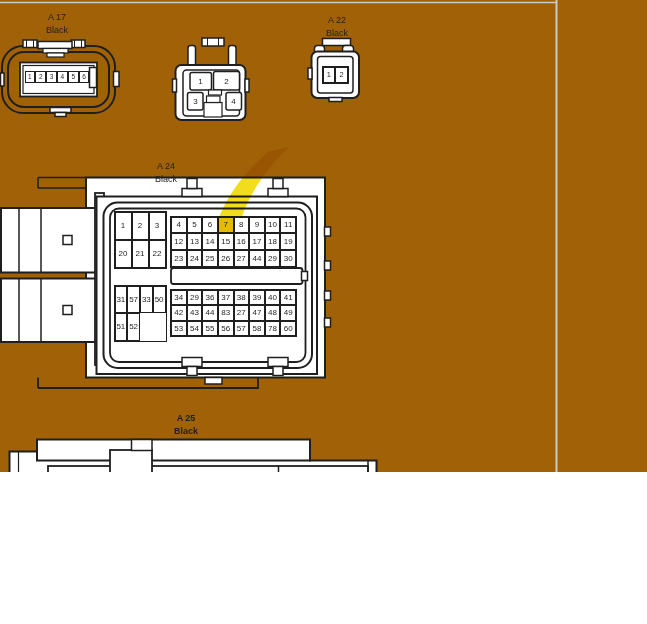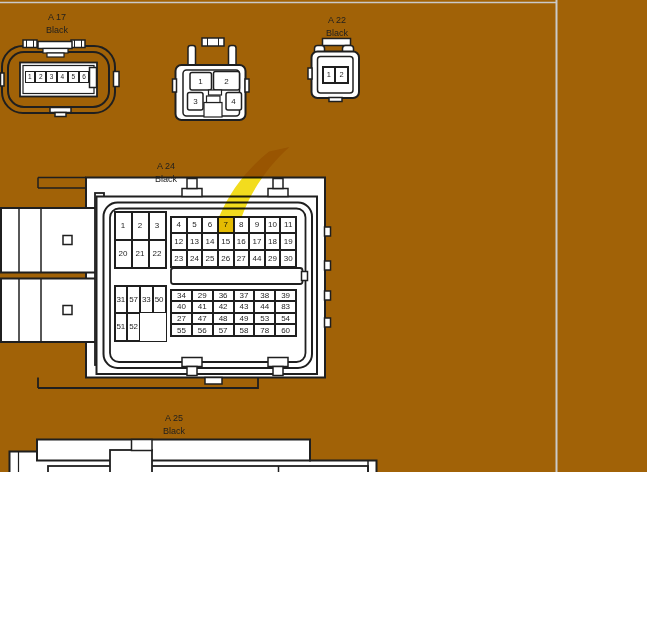--- a/index.html
+++ b/index.html
@@ -14,30 +14,30 @@
   .grid .cell{border:1px solid #1f1f1f;background:#fff;display:flex;align-items:center;
               justify-content:center;box-sizing:border-box;color:#1f1f1f;}
   .grid .cell.hl{background:#f1d90b;}
   .pn{position:absolute;width:14px;text-align:center;font-size:8px;line-height:9px;color:#1f1f1f;z-index:3;}
   .bordered{border:1px solid #1f1f1f;}
   #g-a17{left:24.5px;top:71px;width:65px;height:11.6px;grid-template-columns:repeat(6,1fr);font-size:6.5px;}
   #g-a22{left:321.5px;top:66px;width:27.5px;height:17.5px;grid-template-columns:repeat(2,1fr);font-size:7.5px;}
   #g-a24-tl{left:113.5px;top:210.5px;width:53px;height:58px;grid-template-columns:repeat(3,1fr);font-size:8px;}
   #g-a24-tr{left:170px;top:215.5px;width:127px;height:52.5px;grid-template-columns:repeat(8,1fr);font-size:8px;}
   #g-a24-bl{left:113.5px;top:284.5px;width:53px;height:57px;grid-template-columns:repeat(4,1fr);font-size:8px;}
-  #g-a24-br{left:170px;top:288.5px;width:127px;height:48.5px;grid-template-columns:repeat(6,1fr);font-size:8px;}
+  #g-a24-br{left:170px;top:288.5px;width:127px;height:48.5px;grid-template-columns:repeat(8,1fr);font-size:8px;}
   #g-a25-1{left:65px;top:514px;width:19px;height:20.5px;grid-template-columns:1fr;font-size:8px;}
   #g-a25-234{left:90.5px;top:514px;width:62px;height:20.5px;grid-template-columns:repeat(3,1fr);font-size:8px;}
   #g-a25-top{left:163.5px;top:512px;width:152px;height:15.8px;grid-template-columns:repeat(11,1fr);font-size:7px;}
   #g-a25-bot{left:172.7px;top:527.8px;width:152px;height:15.3px;grid-template-columns:repeat(11,1fr);font-size:7px;}
   #lbl-a17{left:17px;top:11px;width:80px;}
   #lbl-a19{left:171px;top:13px;width:80px;}
   #lbl-a22{left:297px;top:14px;width:80px;}
   #lbl-a24{left:126px;top:160px;width:80px;}
-  #lbl-a25{left:134px;top:412px;width:80px;}
+  #lbl-a25{left:146px;top:412px;width:80px;font-weight:bold;}
   #yellow-overlay{z-index:6;mix-blend-mode:multiply;pointer-events:none;}
 </style>
 </head>
 <body>
 
 <div id="canvas">
 
   <svg width="647" height="624" viewBox="0 0 647 624">
 
     <g>

